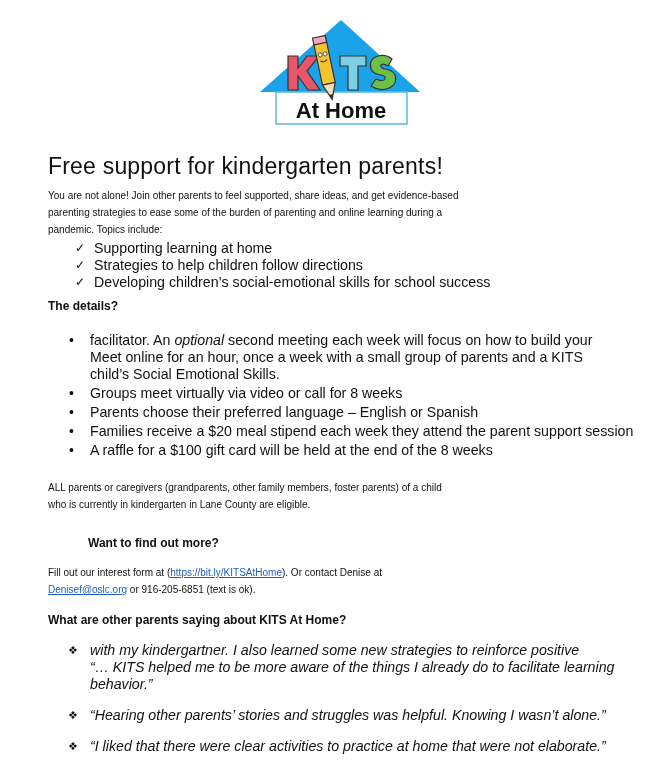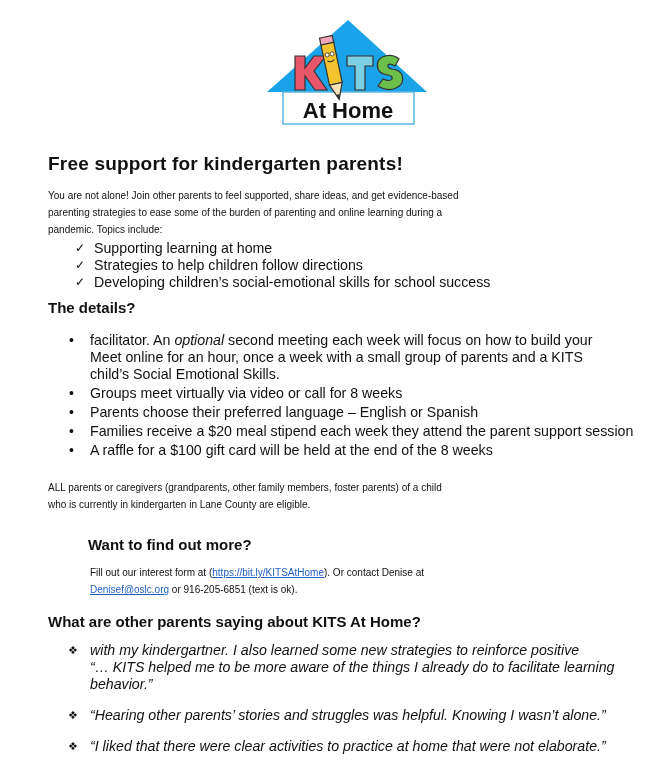--- a/index.html
+++ b/index.html
@@ -1,22 +1,22 @@
 <!DOCTYPE html>
 <html><head>
 <meta charset="utf-8">
 <style>
   html, body { margin: 0; padding: 0; background: #ffffff; }
   body { width: 663px; height: 776px; position: relative; overflow: hidden;
          font-family: "Liberation Sans", sans-serif; color: #111; }
-  .logo { position: absolute; left: 265px; top: 18px; width: 165px; height: 110px; text-align: center; }
+  .logo { position: absolute; left: 258px; top: 18px; width: 165px; height: 110px; text-align: center; }
   .abs { position: absolute; left: 48px; white-space: nowrap; }
-  .title { top: 153px; font-size: 19px; font-weight: bold; letter-spacing: 0.2px; }
+  .title { top: 153px; font-size: 23px; font-weight: normal; letter-spacing: 0.2px; }
   .p { font-size: 10px; line-height: 17px; }
-  .h2 { font-size: 15px; font-weight: bold; }
+  .h2 { font-size: 12px; font-weight: bold; }
   .check-list, .bullet-list, .quote-list { position: absolute; margin: 0; padding: 0; list-style: none; }
   .check-list { left: 75px; top: 240px; font-size: 14.2px; line-height: 17px; }
   .check-list li { position: relative; padding-left: 19px; }
   .check-list .mark { position: absolute; left: 0; top: 0; font-size: 12px; }
   .bullet-list { left: 66px; top: 332px; font-size: 14.2px; line-height: 17px; width: 580px; }
   .bullet-list li { position: relative; padding-left: 24px; margin-bottom: 2px; white-space: nowrap; }
   .bullet-list li .dot { position: absolute; left: 3px; top: 0; font-size: 14px; }
   .quote-list { left: 66px; top: 642px; font-size: 14.2px; line-height: 17px; font-style: italic; width: 580px; }
   .quote-list li { position: relative; padding-left: 24px; margin-bottom: 14px; }
   .quote-list .diamond { position: absolute; left: 2px; top: 0; font-style: normal; font-size: 11px; }
@@ -88,21 +88,21 @@
   <li><span class="dot">•</span><span>A raffle for a $100 gift card will be held at the end of the 8 weeks</span></li>
 </ul>
 
 <div class="abs p" style="top:479px;">
   <div><span class="u">ALL</span><span> parents or caregivers (grandparents, other family members, foster parents) of a child</span></div>
   <div>who is currently in kindergarten in Lane County are eligible.</div>
 </div>
 
 <div class="abs h2" style="top:536px;margin-left:40px;">Want to find out more?</div>
 
-<div class="abs p" style="top:564px;margin-left:42px;">
+<div class="abs p" style="top:564px;">
   <div><span>Fill out our interest form at (</span><a class="link">https://bit.ly/KITSAtHome</a><span>). Or contact Denise at</span></div>
   <div><a class="link">Denisef@oslc.org</a><span> or 916-205-6851 (text is ok).</span></div>
 </div>
 
 <div class="abs h2" style="top:613px;">What are other parents saying about KITS At Home?</div>
 
 <ul class="quote-list">
   <li>
     <span class="diamond">❖</span>
     <div>with my kindergartner. I also learned some new strategies to reinforce positive</div>

